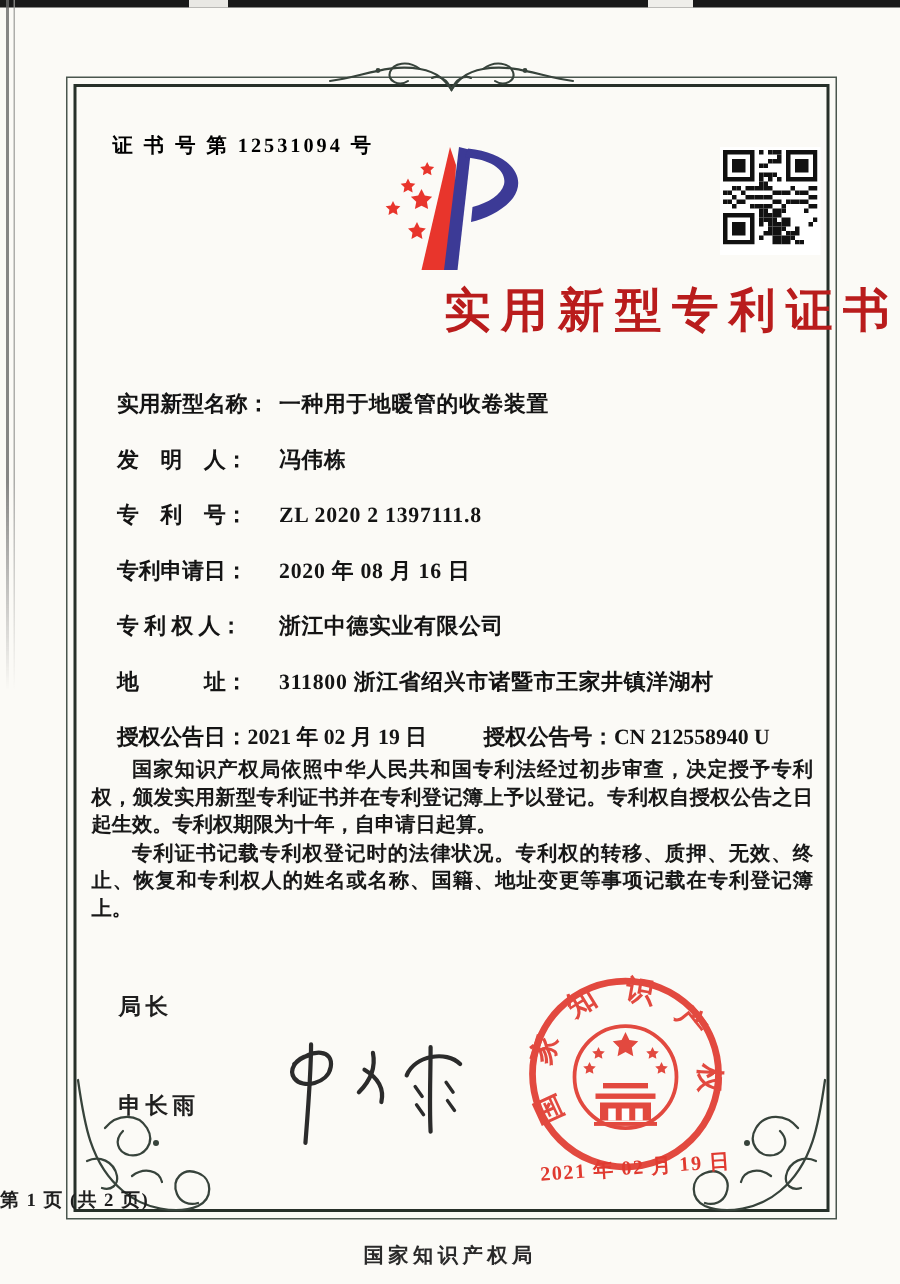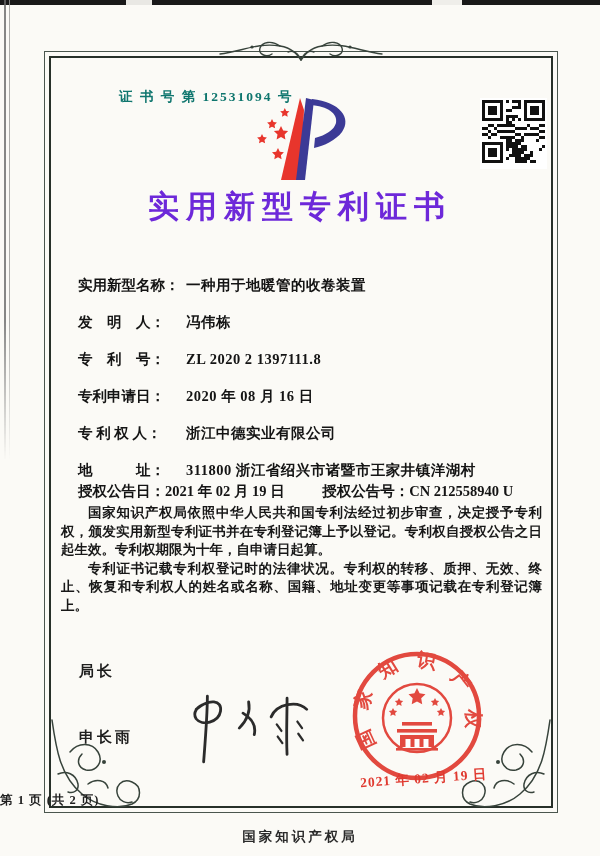--- a/index.html
+++ b/index.html
@@ -17,30 +17,30 @@
                -webkit-mask-image:linear-gradient(#000 70%,transparent); mask-image:linear-gradient(#000 70%,transparent); }
 
   
   .frame-outer { position:absolute; left:44px; top:51px; width:514px; height:762px; border:1.2px solid #4a564e; }
   .frame-inner { position:absolute; left:49px; top:56px; width:504px; height:752px; border:2.5px solid #273029; }
 
   .orn { position:absolute; pointer-events:none; }
   .orn svg { display:block; }
 
   
-  .cert-no { position:absolute; left:75px; top:88px; font-size:13.5px; font-weight:600; letter-spacing:2px; color:#0f766e;margin-left:44px; }
+  .cert-no { position:absolute; left:75px; top:88px; font-size:13.5px; font-weight:600; letter-spacing:2px; color:#000000; }
   .logo { position:absolute; left:248px; top:92px; }
   .qr { position:absolute; left:480px; top:98px; background:#fff; padding:2px; }
-  .title { position:absolute; left:0; top:186px; width:100%; text-align:center;
-           font-size:31px; font-weight:700; letter-spacing:7px; color:#6d28d9; }
+  .title { position:absolute; left:0; top:186px; width:100%; text-align:right;
+           font-size:31px; font-weight:700; letter-spacing:7px; color:#b91c1c; }
 
   
   .fields { position:absolute; left:78px; top:260px; width:468px; font-size:14.5px; font-weight:700; color:#141414; }
   .frow { position:absolute; left:0; white-space:nowrap; }
-  .frow .lab { display:inline-block; min-width:106px;margin-top:16px; }
+  .frow .lab { display:inline-block; min-width:106px; }
   .frow .val { margin-left:2px; letter-spacing:.5px; }
   .grant-row { position:absolute; left:0; top:222px; white-space:nowrap; }
   .grant-row .pair2 { margin-left:34px; }
 
   
   .paras { position:absolute; left:61px; top:504px; width:481px; font-size:13.5px; font-weight:600;
            line-height:18.6px; text-align:justify; color:#181818; }
   .paras p { text-indent:2em; }
 
   

